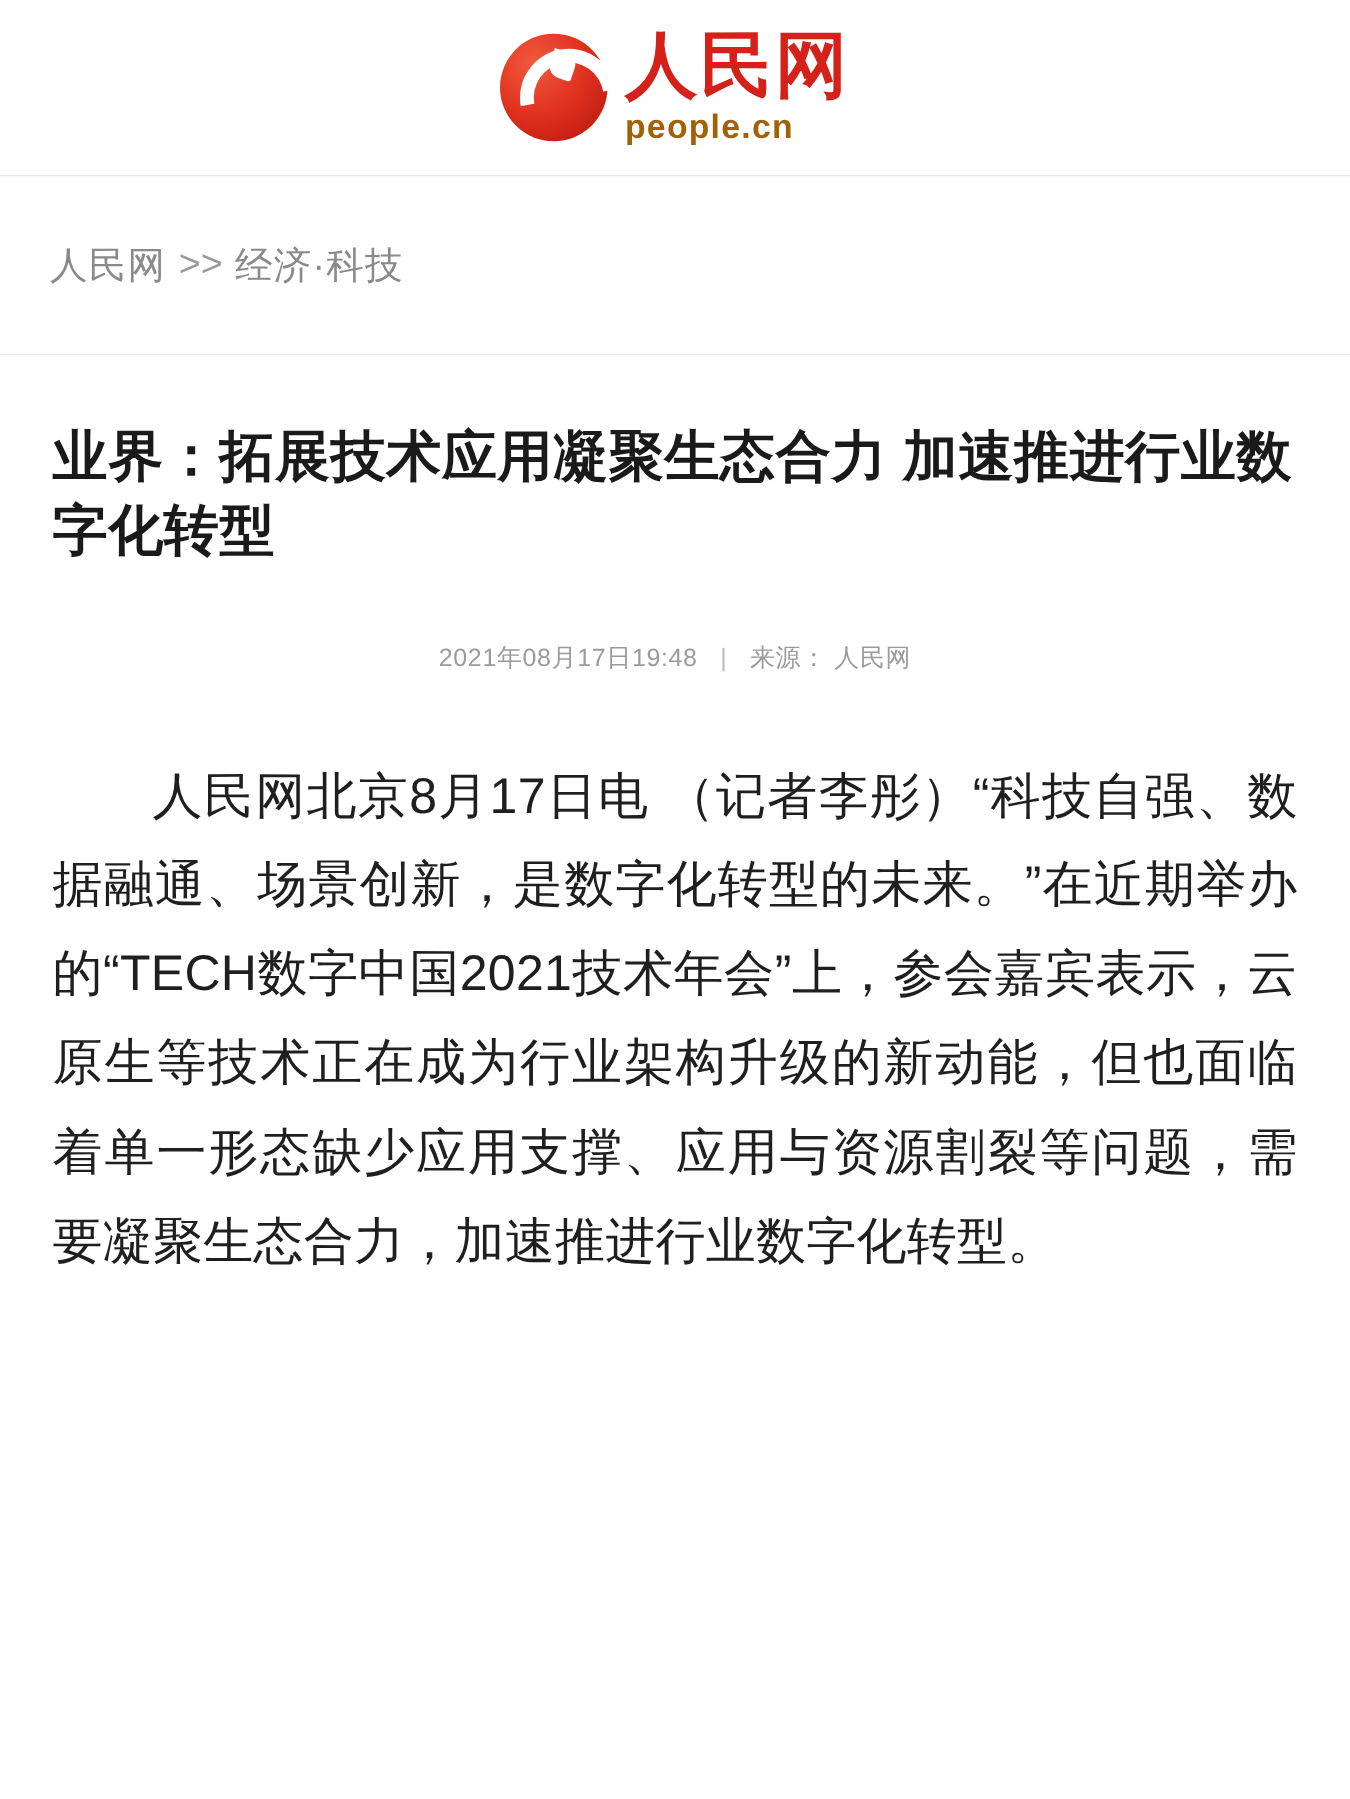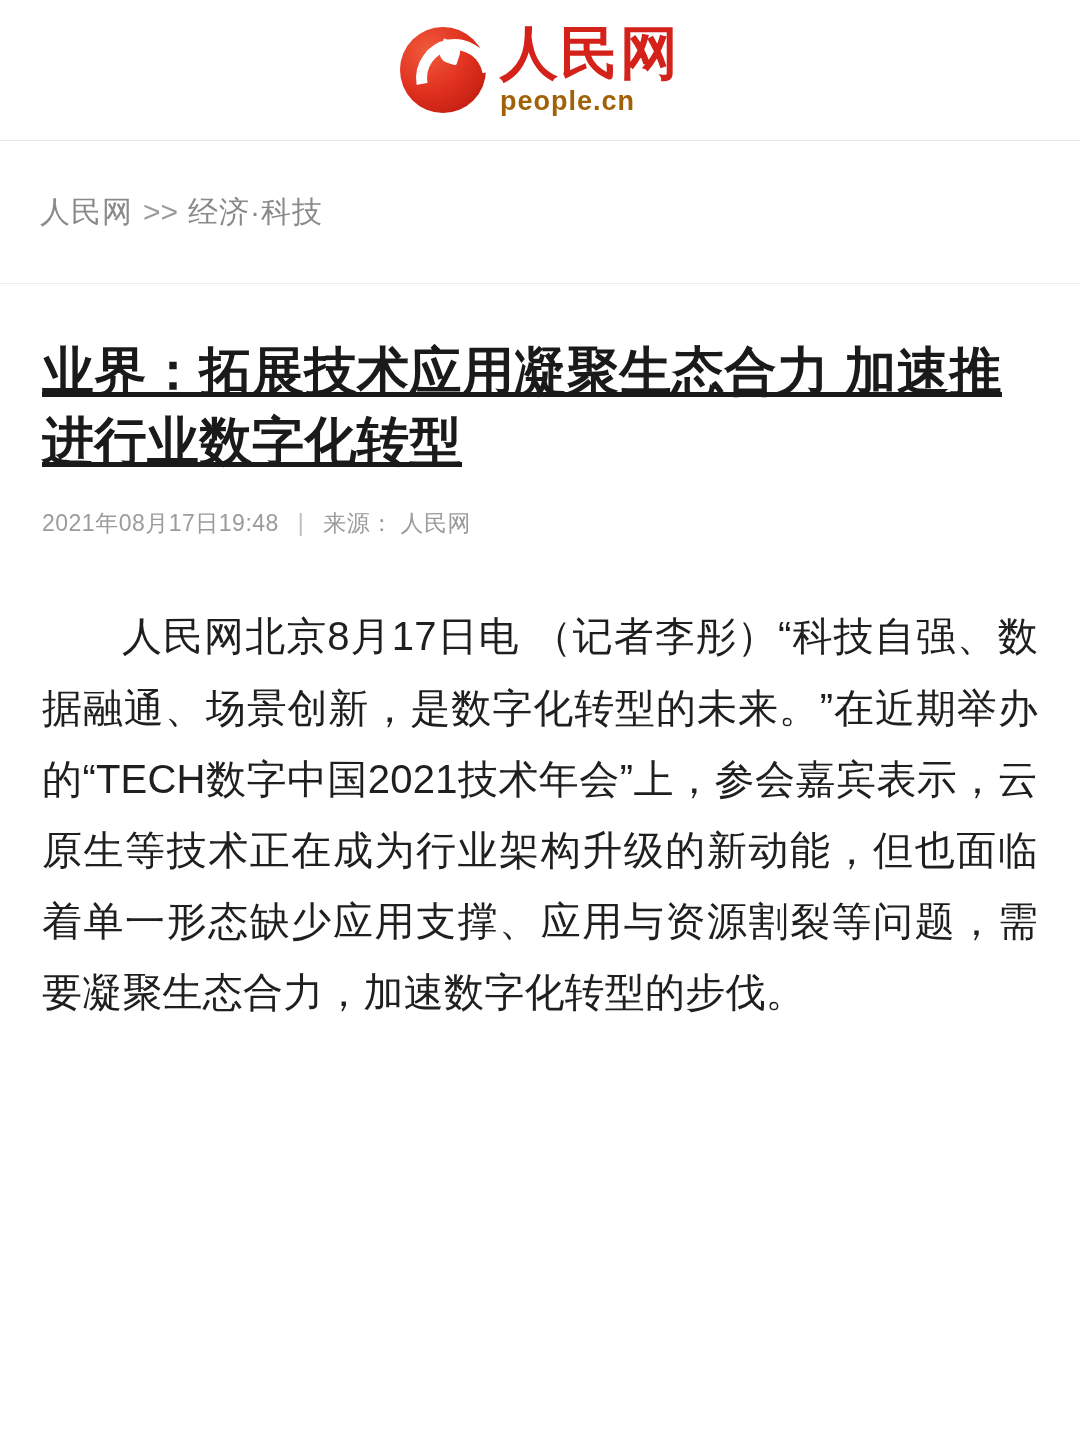--- a/index.html
+++ b/index.html
@@ -100,30 +100,30 @@
     color: #9a9a9a;
     margin: 0 10px;
   }
 
   
   .article {
     padding: 0 42px;
   }
   .article-title {
     margin: 52px 0 0 0;
-    font-size: 52px;
+    font-size: 44px;
     line-height: 1.35;
     font-weight: 700;
     color: #1a1a1a;
     letter-spacing: 0.5px;
-    text-decoration: underline;
   }
   .article-meta {
-    margin-top: 32px;
-    font-size: 23px;
+    margin-top: 58px;
+    text-align: center;
+    font-size: 20px;
     color: #9b9b9b;
     letter-spacing: 0.5px;
   }
   .article-meta .divider {
     margin: 0 12px;
     color: #bcbcbc;
   }
   .article-body {
     margin-top: 62px;
   }
@@ -164,15 +164,15 @@
   <h1 class="article-title">业界：拓展技术应用凝聚生态合力 加速推进行业数字化转型</h1>
 
   <div class="article-meta">
     <span>2021年08月17日19:48</span>
     <span class="divider">|</span>
     <span>来源：</span>
     <span>人民网</span>
   </div>
 
   <div class="article-body">
-    <p>人民网北京8月17日电 （记者李彤）“科技自强、数据融通、场景创新，是数字化转型的未来。”在近期举办的“TECH数字中国2021技术年会”上，参会嘉宾表示，云原生等技术正在成为行业架构升级的新动能，但也面临着单一形态缺少应用支撑、应用与资源割裂等问题，需要凝聚生态合力，加速数字化转型的步伐。</p>
+    <p>人民网北京8月17日电 （记者李彤）“科技自强、数据融通、场景创新，是数字化转型的未来。”在近期举办的“TECH数字中国2021技术年会”上，参会嘉宾表示，云原生等技术正在成为行业架构升级的新动能，但也面临着单一形态缺少应用支撑、应用与资源割裂等问题，需要凝聚生态合力，加速推进行业数字化转型。</p>
   </div>
 </div>
 
 </body></html>

